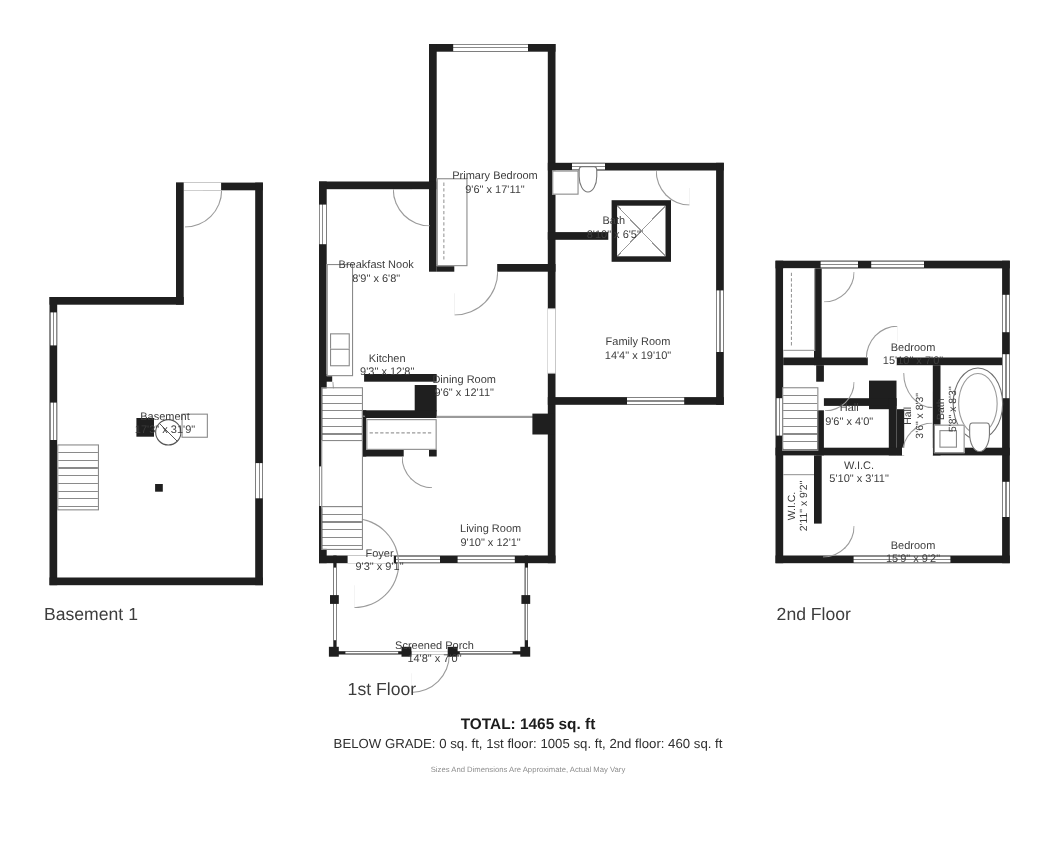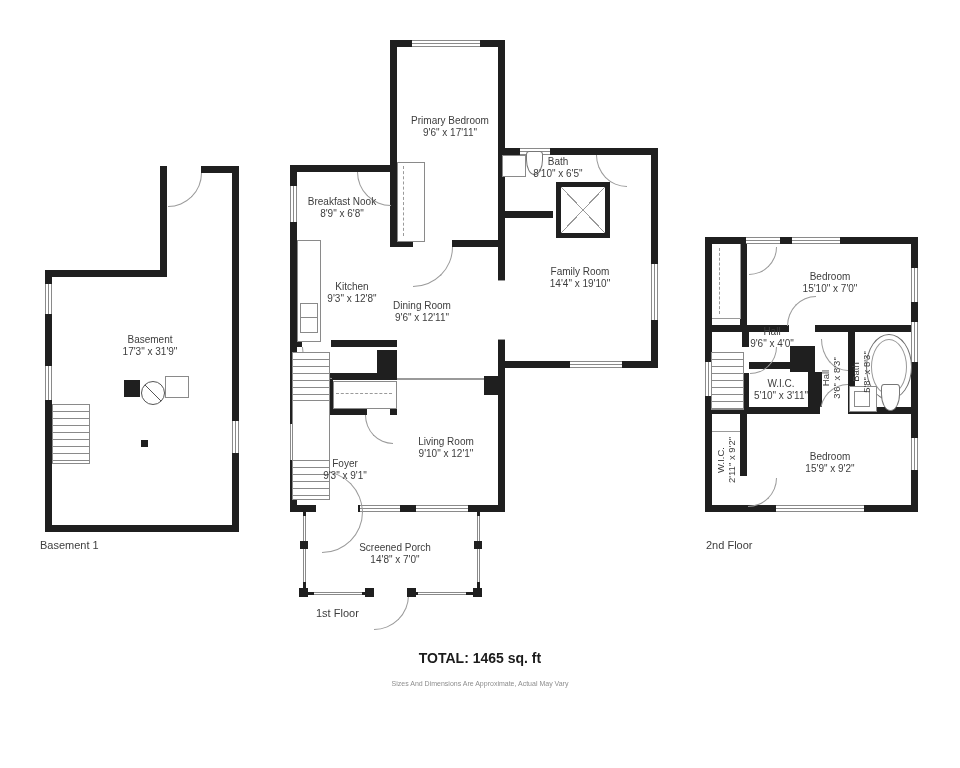--- a/index.html
+++ b/index.html
@@ -26,24 +26,24 @@
   .rodV{position:absolute;width:0;border-left:1px dashed #9a9a9a;}
   .rodH{position:absolute;height:0;border-top:1px dashed #9a9a9a;}
   .xbox{position:absolute;border:5px solid #1f1f1f;background:
     linear-gradient(to top right,transparent calc(50% - .5px),#9a9a9a calc(50% - .5px) calc(50% + .5px),transparent calc(50% + .5px)),
     linear-gradient(to bottom right,transparent calc(50% - .5px),#9a9a9a calc(50% - .5px) calc(50% + .5px),transparent calc(50% + .5px)),#fff;}
   .tub{position:absolute;border:1px solid #6f6f6f;border-radius:50%;background:#fff;}
   .tubin{position:absolute;inset:4px;border:1px solid #9a9a9a;border-radius:50%;}
   .toilet{position:absolute;border:1px solid #777;background:#fff;border-radius:3px 3px 50% 50%/4px 4px 62% 62%;}
   .wh{position:absolute;border:1px solid #555;border-radius:50%;background:
     linear-gradient(45deg,transparent calc(50% - .6px),#555 calc(50% - .6px) calc(50% + .6px),transparent calc(50% + .6px)),#fff;}
-  .lbl{position:absolute;font-size:10px;line-height:12px;text-align:center;white-space:nowrap;transform:translateX(-50%);}
+  .lbl{position:absolute;font-size:10px;line-height:12px;text-align:center;white-space:nowrap;transform:translateX(-50%);margin-top:40px;}
   .vlbl{position:absolute;font-size:9.5px;line-height:11px;text-align:center;white-space:nowrap;
         transform:translate(-50%,-50%) rotate(-90deg);}
-  .floorlbl{position:absolute;font-size:11px;color:#3d3d3d;}
+  .floorlbl{position:absolute;font-size:16px;color:#3d3d3d;margin-top:12px;}
   .summary{position:absolute;left:0;width:960px;text-align:center;color:#2e2e2e;}
   .summary .total{font-size:14px;font-weight:700;color:#1b1b1b;margin-bottom:3px;}
   .summary .sline{font-size:12px;line-height:14px;}
   .summary .disc{font-size:7px;color:#8e8e8e;margin-top:14px;}
 </style>
 </head>
 <body>
 
 <div id="canvas">
 
@@ -258,16 +258,17 @@
     </div>
     <div class="lbl" style="left:830px;top:451px">
       <div>Bedroom</div>
       <div>15'9" x 9'2"</div>
     </div>
     <div class="floorlbl" style="left:706px;top:539px">2nd Floor</div>
   </div>
 
   <div class="summary" style="top:650px">
     <div class="total">TOTAL: 1465 sq. ft</div>
+    <div class="sline">BELOW GRADE: 0 sq. ft, 1st floor: 1005 sq. ft, 2nd floor: 460 sq. ft</div>
     <div class="disc">Sizes And Dimensions Are Approximate, Actual May Vary</div>
   </div>
 
 </div>
 
 </body></html>

